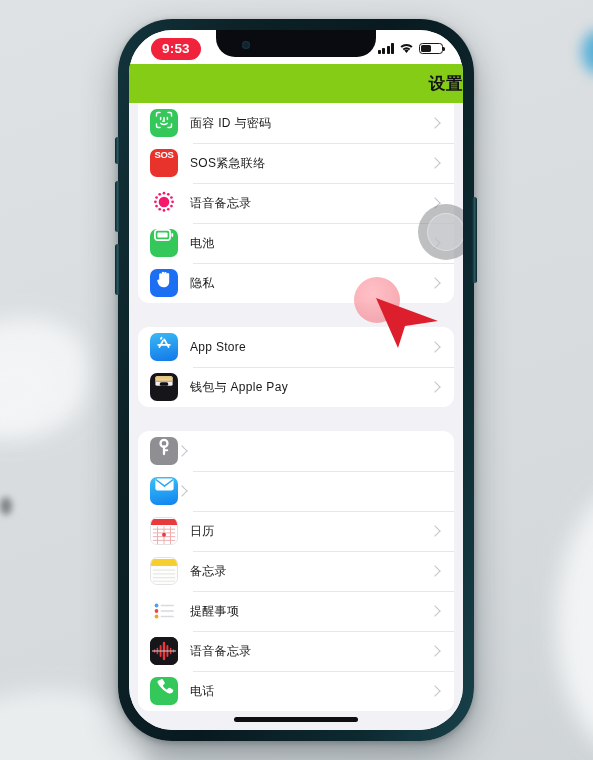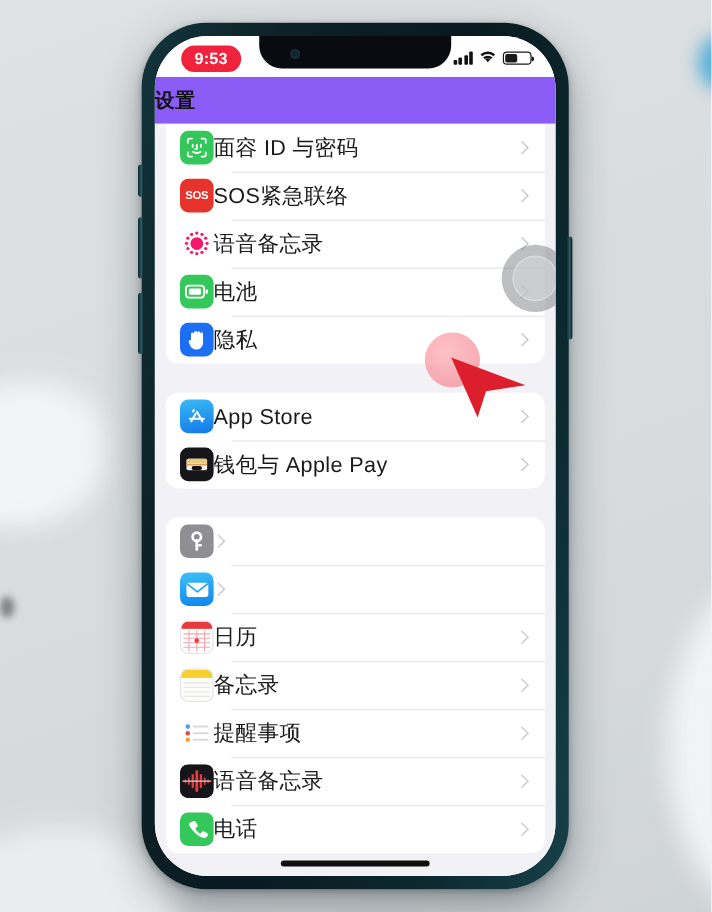--- a/index.html
+++ b/index.html
@@ -140,24 +140,24 @@
     content:""; position:absolute; right:-3.4px; top: 3.2px;
     width: 2px; height: 4.4px; background:#1a1a1a; border-radius: 0 1.5px 1.5px 0;
   }
   .batt span { display:block; height:100%; width: 52%; background:#1a1a1a; border-radius: 1.6px; }
 
   
   #navbar {
     position: absolute;
     left: 0; right: 0; top: 34px;
     height: 39px;
-    background: #8b5cf6;
+    background: #84cc16;
     display: flex;
     align-items: center;
-    justify-content: flex-start;
+    justify-content: flex-end;
     z-index: 30;
   }
   #nav-title {
     font-size: 16.5px;
     font-weight: bold;
     color: #111113;
     letter-spacing: .6px;
   }
 
   
@@ -186,42 +186,41 @@
   }
   .row + .row::before {
     content: "";
     position: absolute;
     left: 55px; right: 0; top: 0;
     height: 1px;
     background: #e6e6ea;
   }
   .row-label {
     flex: 1;
-    font-size: 18px;
+    font-size: 12px;
     color: #1a1a1c;
     letter-spacing: .3px;
-    margin-left: 0;
+    margin-left: 12px;
     white-space: nowrap;
   }
   .chev {
     width: 8px; height: 8px;
     border-right: 1.7px solid #c3c3c8;
     border-top: 1.7px solid #c3c3c8;
     transform: rotate(45deg);
     margin-right: 2px;
     flex: 0 0 auto;
   }
 
   
   .icn {
     width: 28px; height: 28px;
     border-radius: 7px;
     flex: 0 0 auto;
     display: flex;
-    align-items: center;
     justify-content: center;
     overflow: hidden;
     position: relative;
   }
   .icn svg { display: block; }
 
   
   #home-ind {
     position: absolute;
     left: 50%;

